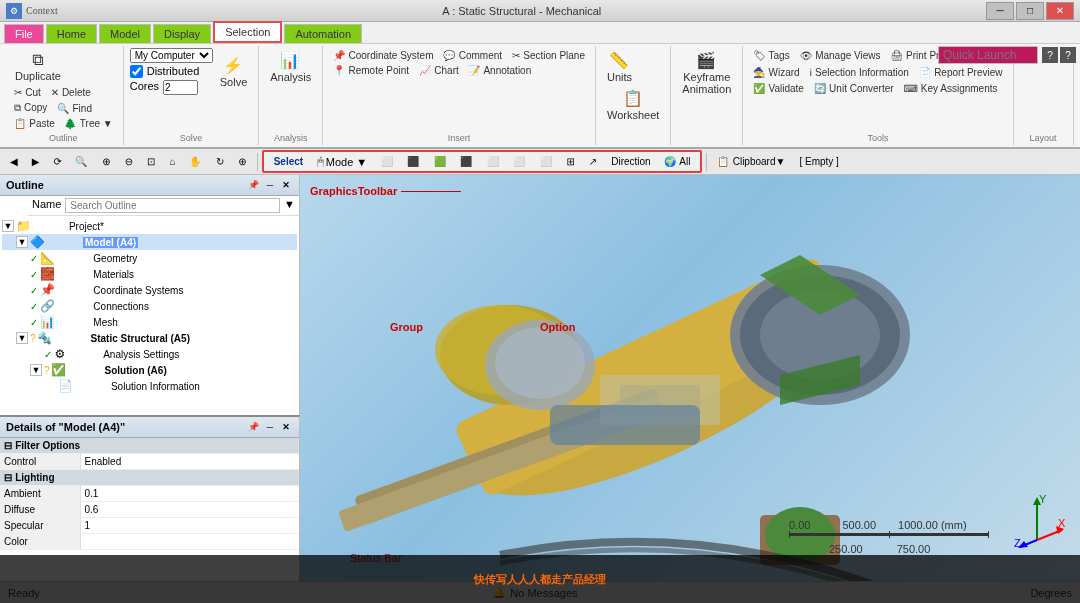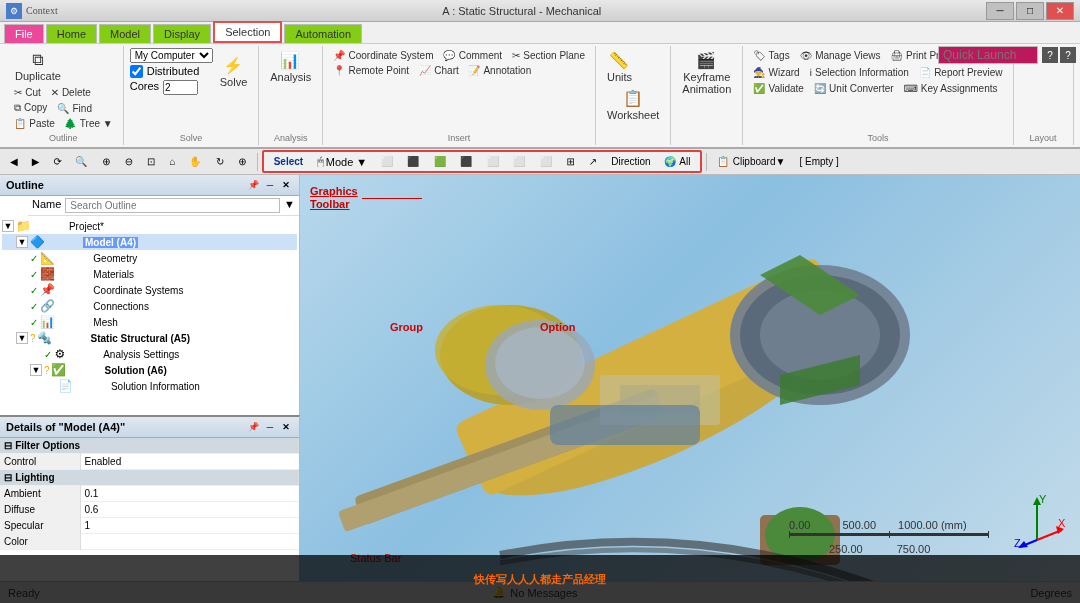--- a/index.html
+++ b/index.html
@@ -621,21 +621,21 @@
       <rect x="300" y="200" width="120" height="50" fill="#c0c0a0" opacity="0.6" rx="3"></rect>
       <rect x="320" y="210" width="80" height="30" fill="#a8a888" opacity="0.5" rx="2"></rect>
 
       <rect x="250" y="230" width="150" height="40" fill="#6080a0" opacity="0.7" rx="8"></rect>
 
       <path d="M200,380 Q300,360 400,370 Q500,380 600,420" stroke="#333" stroke-width="8" fill="none" opacity="0.6"></path>
       <path d="M200,388 Q300,368 400,378 Q500,388 600,428" stroke="#444" stroke-width="5" fill="none" opacity="0.5"></path>
     </svg>
 
     <div style="position:absolute; top:10px; left:10px; color:#cc0000; font-size:12px; font-weight:bold; display:flex; align-items:center; gap:4px;">
-      <span style="display:flex;flex-direction:column;line-height:1.2;text-decoration:underline;">
+      <span style="display:flex;flex-direction:row;line-height:1.2;">
         <span>Graphics</span>
         <span>Toolbar</span>
       </span>
       <div style="width:60px;height:1px;background:#cc0000;"></div>
     </div>
 
     <div style="position:absolute; top:145px; left:90px; color:#cc0000; font-size:12px; font-weight:bold;">
       <span>Group</span>
     </div>
 

